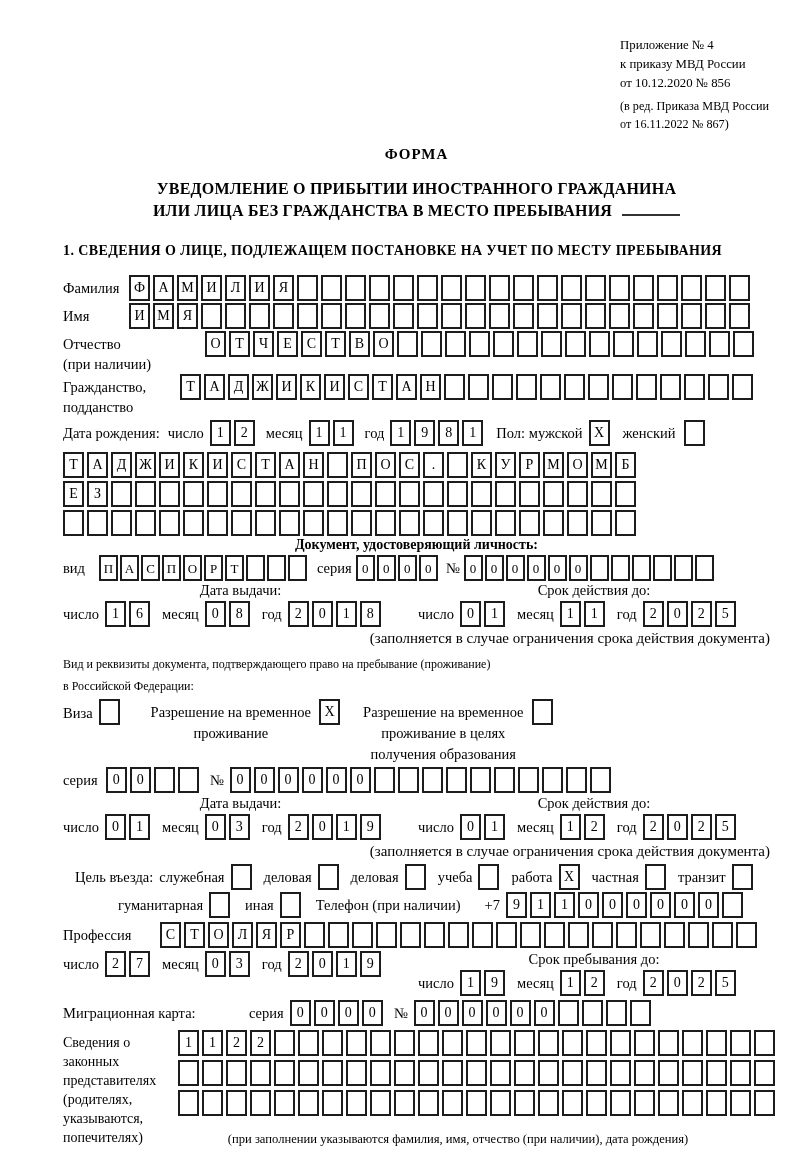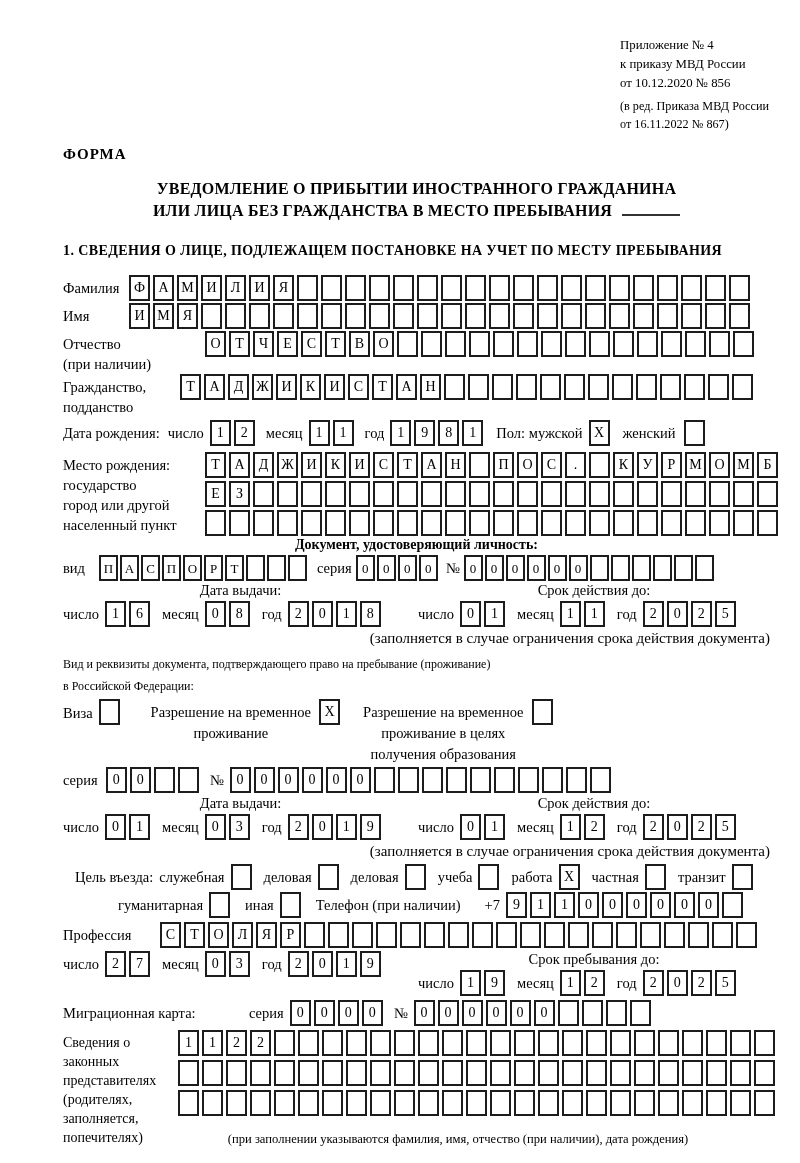--- a/index.html
+++ b/index.html
@@ -2,21 +2,21 @@
 <html><head>
 <meta charset="utf-8">
 <style>
   html,body{margin:0;padding:0;background:#fff;}
   body{width:800px;height:1163px;font-family:"Liberation Serif","DejaVu Serif",serif;color:#000;}
   .page{position:relative;width:800px;height:1163px;overflow:hidden;}
   .content{padding:36px 3px 0 63px;}
   .hdr{margin-left:557px;font-size:12.8px;line-height:19px;}
   .hdr-sub{font-size:12.2px;line-height:18px;}
   .hdr-sub.first{margin-top:4px;}
-  .forma{text-align:left;margin-top:13px;font-weight:bold;font-size:15px;letter-spacing:1px;width:707px;}
+  .forma{text-align:center;margin-top:13px;font-weight:bold;font-size:15px;letter-spacing:1px;width:707px;}
   .title{margin-top:15px;text-align:center;font-weight:bold;font-size:16px;line-height:22px;letter-spacing:.2px;width:707px;}
   .blank{display:inline-block;width:58px;height:14px;border-bottom:2px solid #333;margin-left:10px;}
   .sec{margin-top:21px;font-weight:bold;font-size:14px;letter-spacing:.4px;white-space:nowrap;}
   .row{display:flex;align-items:flex-start;}
   .ac{align-items:center;}
   .lbl{font-size:14.5px;line-height:20px;flex:0 0 auto;}
   .row .lbl{margin-top:4px;}
   .row.ac .lbl{margin-top:0;}
   .lblcol{display:flex;flex-direction:column;flex:0 0 auto;padding-top:3px;}
   .lblcol .lbl{margin-top:0;line-height:20px;}
@@ -229,26 +229,20 @@
     <div class="cells ml6">
           <div class="cell">X</div>
         </div>
     <span class="lbl ml10">женский</span>
     <div class="cells ml8">
           <div class="cell"></div>
         </div>
   </div>
 
   <div class="row mt6">
-    <div class="lblcol w142">
-      <span class="lbl">Место рождения:</span>
-      <span class="lbl">государство</span>
-      <span class="lbl">город или другой</span>
-      <span class="lbl">населенный пункт</span>
-    </div>
     <div class="stack">
       <div class="cells">
             <div class="cell">Т</div>
             <div class="cell">А</div>
             <div class="cell">Д</div>
             <div class="cell">Ж</div>
             <div class="cell">И</div>
             <div class="cell">К</div>
             <div class="cell">И</div>
             <div class="cell">С</div>
@@ -695,21 +689,21 @@
           <div class="cell"></div>
         </div>
   </div>
 
   <div class="reps mt4">
     <div class="lblcol w115">
       <span class="lbl">Сведения о</span>
       <span class="lbl">законных</span>
       <span class="lbl">представителях</span>
       <span class="lbl">(родителях,</span>
-      <span class="lbl">заполняется,</span>
+      <span class="lbl">указываются,</span>
       <span class="lbl">попечителях)</span>
     </div>
     <div class="stack" style="gap:4px;">
       <div class="cells">
             <div class="cell">1</div>
             <div class="cell">1</div>
             <div class="cell">2</div>
             <div class="cell">2</div>
             <div class="cell"></div>
             <div class="cell"></div>

